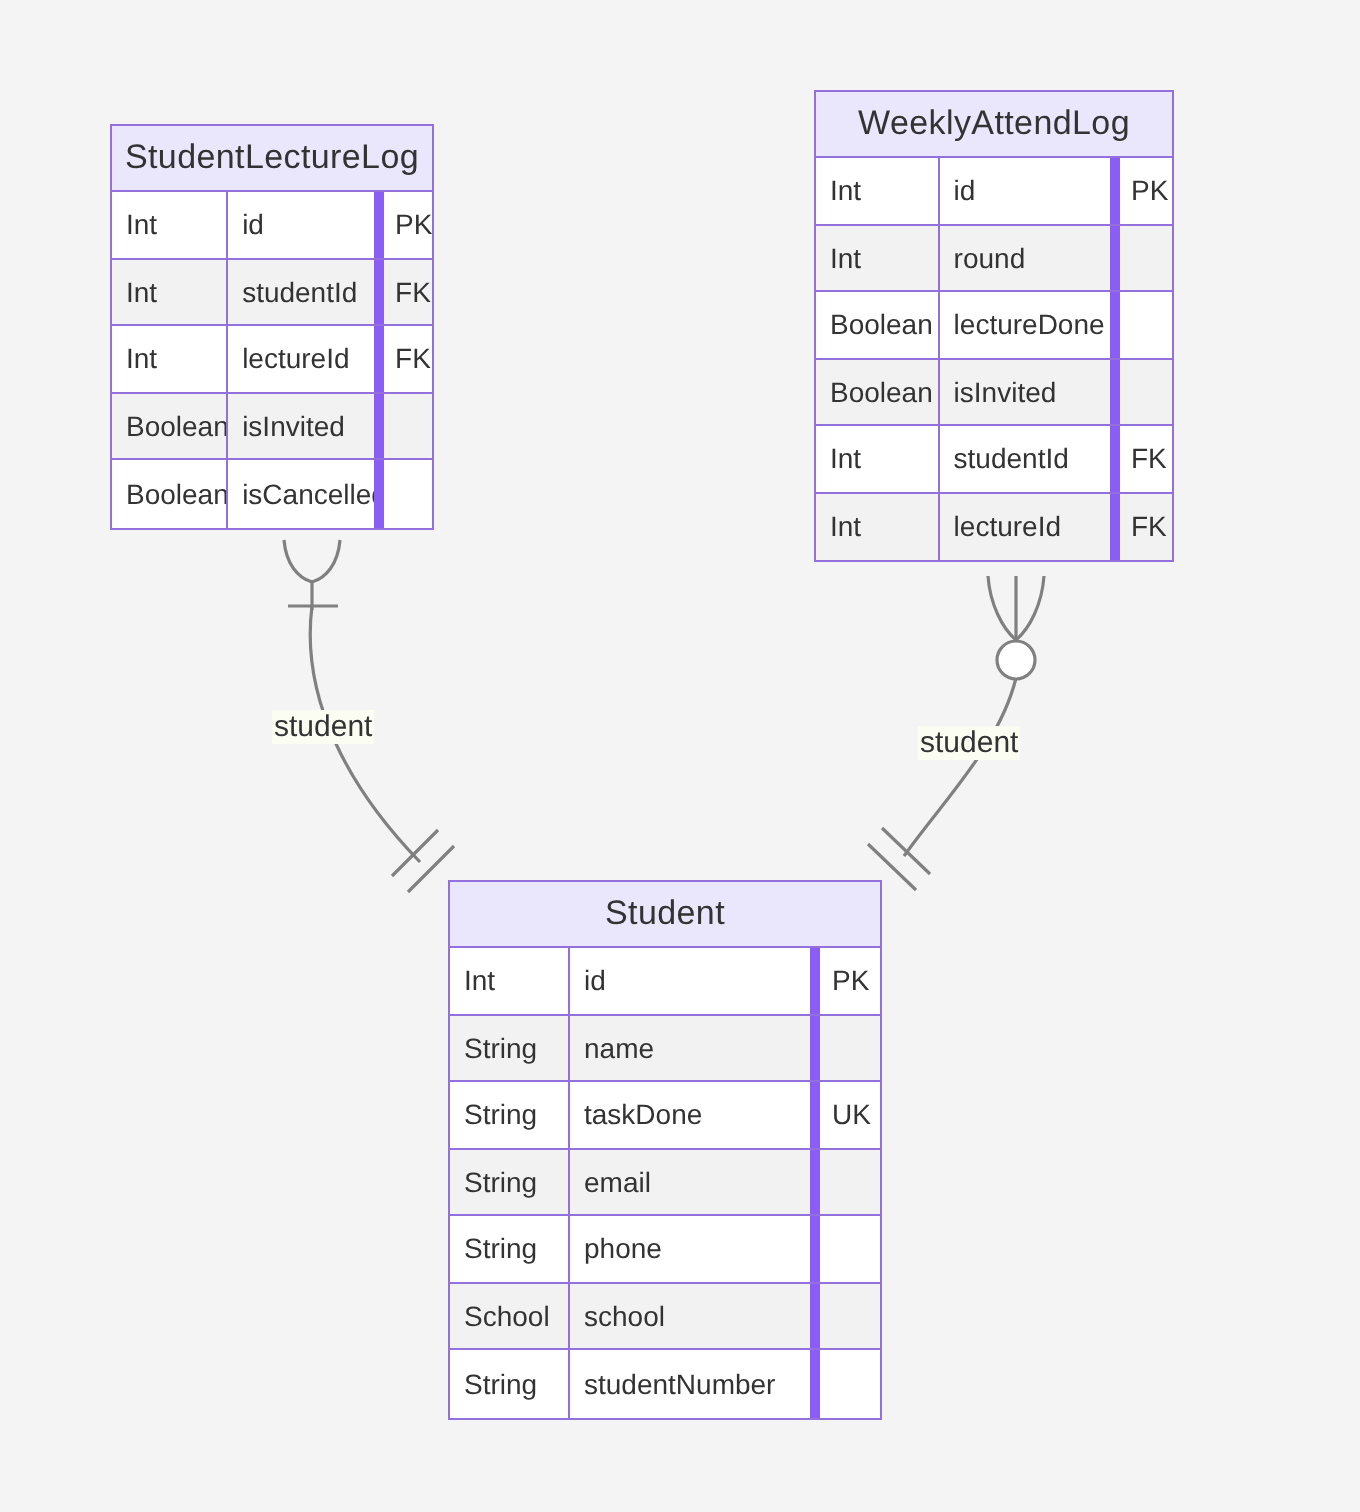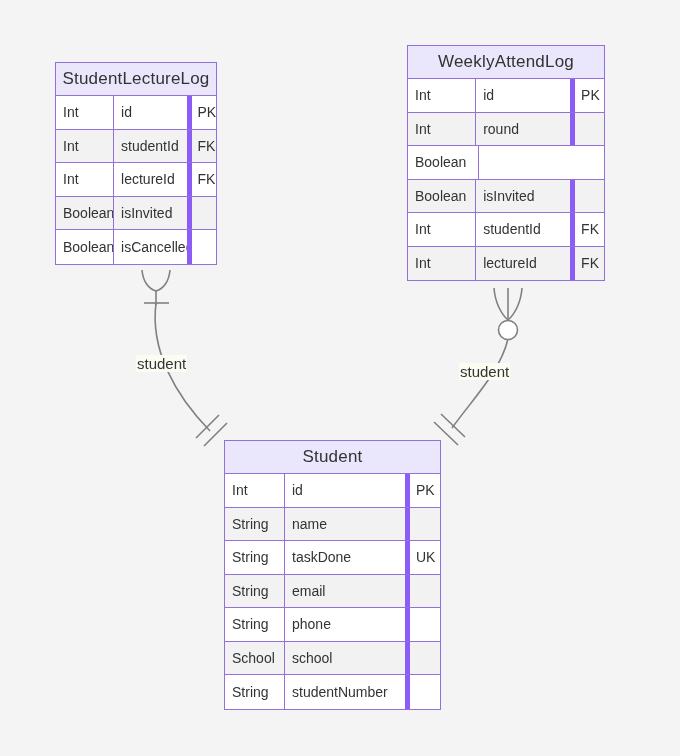--- a/index.html
+++ b/index.html
@@ -88,21 +88,21 @@
     top: 62px;
     width: 162px;
   }
   #ent-studentlecturelog .cell.type  { width: 73px; }
   #ent-studentlecturelog .cell.name  { width: 97px; }
   #ent-studentlecturelog .cell.key   { width: 30px; }
 
   #ent-weeklyattendlog {
     left: 407px;
     top: 45px;
-    width: 198px;
+    width: 180px;
   }
   #ent-weeklyattendlog .cell.type  { width: 71px; }
   #ent-weeklyattendlog .cell.name  { width: 103px; }
   #ent-weeklyattendlog .cell.key   { width: 30px; }
 
   #ent-student {
     left: 224px;
     top: 440px;
     width: 217px;
   }
@@ -202,20 +202,21 @@
       <div class="cell name">id</div>
       <div class="cell key">PK</div>
     </div>
     <div class="attr-row even">
       <div class="cell type">Int</div>
       <div class="cell name">round</div>
       <div class="cell key"></div>
     </div>
     <div class="attr-row odd">
       <div class="cell type">Boolean</div>
+      <div class="cell name">lectureDone</div>
       <div class="cell key"></div>
     </div>
     <div class="attr-row even">
       <div class="cell type">Boolean</div>
       <div class="cell name">isInvited</div>
       <div class="cell key"></div>
     </div>
     <div class="attr-row odd">
       <div class="cell type">Int</div>
       <div class="cell name">studentId</div>

